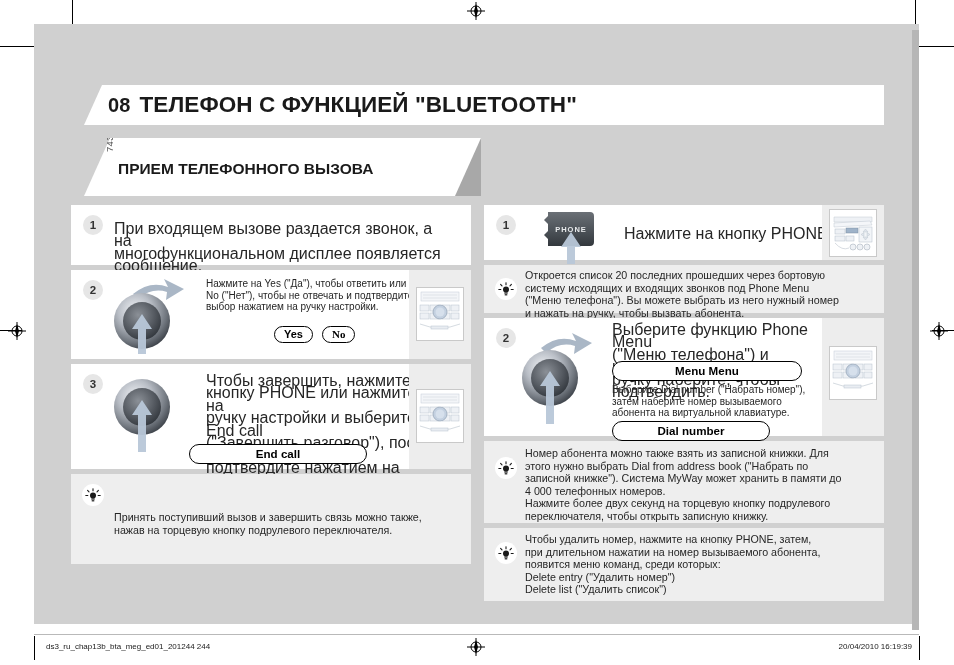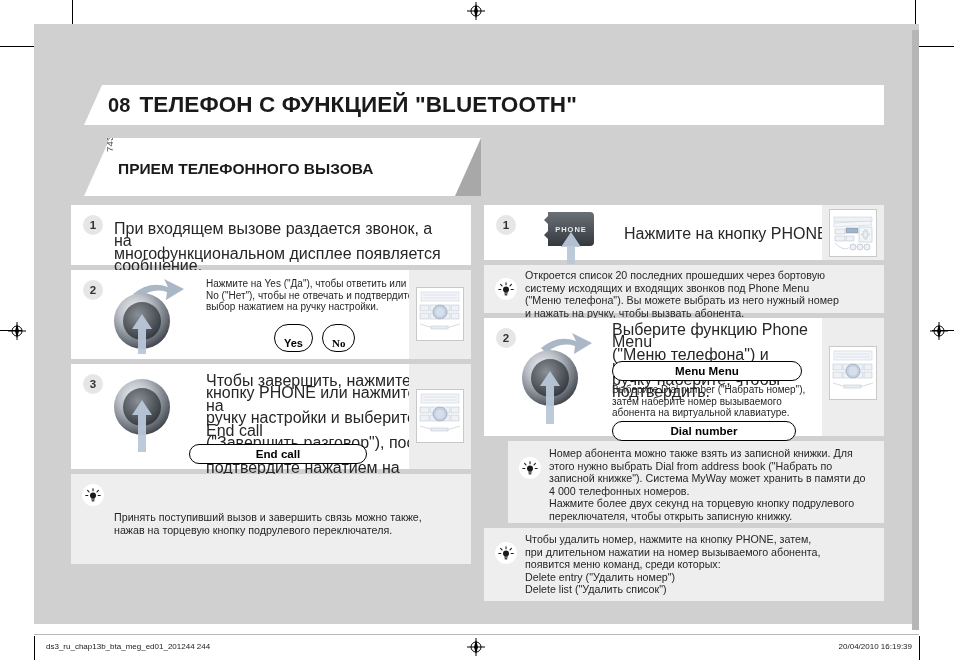--- a/index.html
+++ b/index.html
@@ -113,21 +113,21 @@
     border:1px solid #c9c9c9;box-sizing:border-box;
   }
   .thumb svg{display:block;}
 
   
   .oval{
     display:inline-block;border:1.6px solid #000;border-radius:100px;
     background:#fff;text-align:center;font-weight:bold;color:#000;
     box-sizing:border-box;
   }
-  .oval.sm{font-size:11px;padding:12px 9px 2px;}
+  .oval.sm{font-size:11px;padding:1px 9px 2px;}
   .oval.wide{font-size:11.6px;padding:2px 10px 3px;width:178px;}
 
   
   .knob{position:absolute;}
 
   
   .foot-rule{position:absolute;left:34px;top:634px;width:885px;height:1px;background:#b9b9b9;}
   .foot{
     position:absolute;top:642px;font-size:8px;color:#1a1a1a;
     font-family:"Liberation Sans","DejaVu Sans",sans-serif;white-space:nowrap;
@@ -436,21 +436,21 @@
 
       <div style="position:absolute;left:128px;top:43px;">
         <span class="oval wide" style="width:190px;">Menu Menu</span>
       </div>
 
       <div class="body-text small" style="position:absolute;left:128px;top:66px;width:225px;">Выберите Dial number ("Набрать номер"),
 затем наберите номер вызываемого
 абонента на виртуальной клавиатуре.</div>
 
       <div style="position:absolute;left:128px;top:103px;">
-        <span class="oval wide" style="width:184px;">Dial number</span>
+        <span class="oval wide" style="width:158px;">Dial number</span>
       </div>
 
       <div class="thumbpanel">
         <div class="thumb" style="top:28px;height:54px;">
           <svg width="46" height="52" viewBox="0 0 46 52">
             <rect x="0" y="0" width="46" height="52" fill="#fff"></rect>
             <rect x="4" y="4" width="38" height="9" fill="#f3f5f8" stroke="#c4ccd6" stroke-width=".5"></rect>
             <line x1="6" y1="7" x2="40" y2="7" stroke="#c9d1da" stroke-width=".5"></line>
             <line x1="6" y1="10" x2="40" y2="10" stroke="#c9d1da" stroke-width=".5"></line>
             <rect x="3" y="17" width="9" height="6" fill="#eef1f5" stroke="#b9c2cd" stroke-width=".5"></rect>
@@ -463,21 +463,21 @@
             <rect x="34" y="25" width="8" height="6" fill="#eef1f5" stroke="#b9c2cd" stroke-width=".5"></rect>
             <circle cx="23" cy="24" r="7" fill="#c3d0e0" stroke="#9aa9bb" stroke-width=".8"></circle>
             <circle cx="23" cy="24" r="4.5" fill="#d6e0ec"></circle>
             <path d="M3 36 Q23 44 43 36" fill="none" stroke="#b9c2cd" stroke-width=".6"></path>
             <rect x="14" y="38" width="17" height="3" fill="#e9edf2" stroke="#b9c2cd" stroke-width=".5"></rect>
           </svg>
         </div>
       </div>
     </div>
 
-    <div class="card tipcard" style="height:82px;margin-left:24px;">
+    <div class="card tipcard" style="height:82px;">
       <div class="bulb" style="top:16px;">
         <svg width="16" height="16" viewBox="0 0 16 16">
           <circle cx="8" cy="7.5" r="3" fill="#1a1a1a"></circle>
           <g stroke="#1a1a1a" stroke-width="1.1" stroke-linecap="round">
             <line x1="8" y1="0.8" x2="8" y2="2.8"></line>
               <line x1="2.6" y1="2.4" x2="4" y2="3.9"></line>
             <line x1="13.4" y1="2.4" x2="12" y2="3.9"></line>
               <line x1="0.8" y1="7.5" x2="2.8" y2="7.5"></line>
             <line x1="13.2" y1="7.5" x2="15.2" y2="7.5"></line>
           </g>

